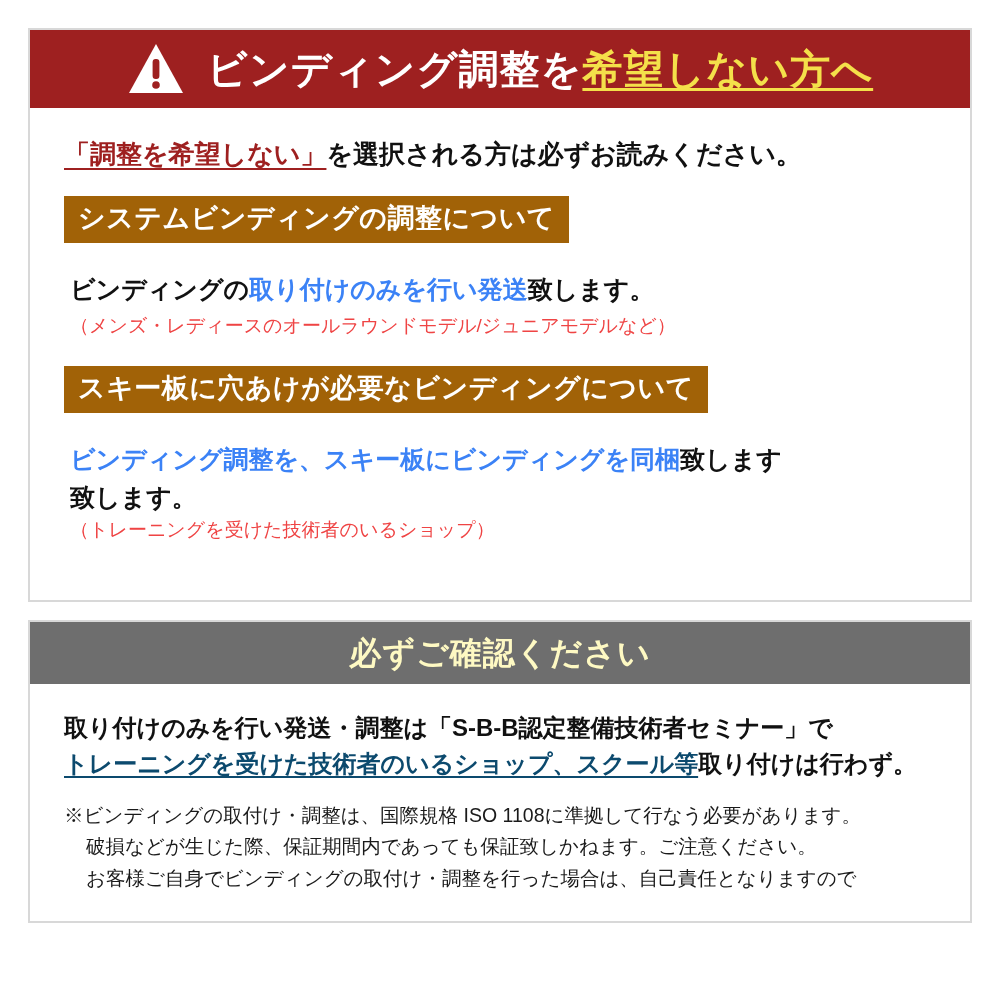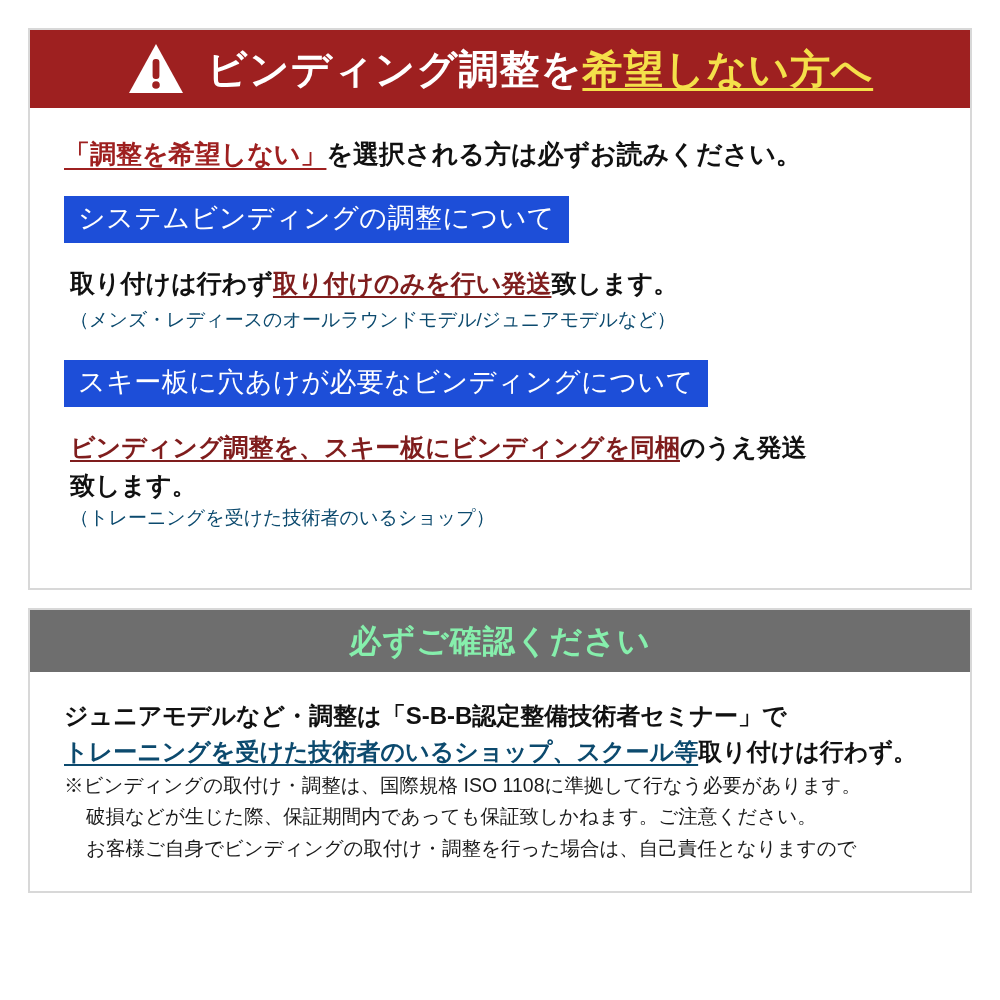--- a/index.html
+++ b/index.html
@@ -75,68 +75,67 @@
     color: #111111;
   }
   .lead .red-u {
     color: #9e2020;
     text-decoration: underline;
     text-underline-offset: 5px;
     text-decoration-thickness: 2px;
   }
 
   .sub-bar {
-    background: #1d4ed8;
+    background: #a16207;
     color: #ffffff;
     font-size: 27px;
-    font-weight: normal;
+    font-weight: bold;
     letter-spacing: 0.5px;
     padding: 7px 14px 9px 14px;
     display: inline-block;
     line-height: 1.15;
-    margin-bottom: 22px;
+    margin-bottom: 28px;
   }
   .para {
     font-size: 25px;
     font-weight: bold;
     line-height: 1.45;
     margin: 0 0 6px 6px;
     color: #111111;
   }
   .para .red-u {
-    color: #7f1d1d;
-    text-decoration: underline;
+    color: #3b82f6;
     text-underline-offset: 4px;
     text-decoration-thickness: 2px;
   }
   .note {
     font-size: 19px;
     line-height: 1.4;
     margin: 2px 0 26px 6px;
-    color: #0c4a6e;
+    color: #ef4444;
     font-weight: normal;
   }
   .block-2 .para {
     margin-bottom: 2px;
   }
 
   
   .panel-2 {
     width: 944px;
     margin: 18px auto 0 auto;
   }
   .hdr-gray {
     background: #6e6e6e;
     height: 62px;
     display: flex;
     align-items: center;
     justify-content: center;
   }
   .hdr-gray-text {
-    color: #86efac;
+    color: #fef9c3;
     font-size: 32px;
     font-weight: bold;
     letter-spacing: 1px;
     line-height: 1;
   }
   .body-2 {
     padding: 26px 34px 26px 34px;
   }
   .b2-line {
     font-size: 24px;
@@ -145,20 +144,21 @@
     color: #111111;
     margin: 0;
   }
   .b2-line .red-u {
     color: #0c4a6e;
     text-decoration: underline;
     text-underline-offset: 4px;
     text-decoration-thickness: 2px;
   }
   .b2-notes {
+    margin-top: 18px;
     font-size: 19.5px;
     line-height: 1.62;
     color: #1a1a1a;
   }
   .b2-notes .indent {
     padding-left: 22px;
     display: block;
   }
 </style>
 </head>
@@ -181,45 +181,45 @@
 
     <div class="body-1">
 
       <p class="lead">
         <span class="red-u">「調整を希望しない」</span><span>を選択される方は必ずお読みください。</span>
       </p>
 
       <div class="block-1">
         <div class="sub-bar">システムビンディングの調整について</div>
         <p class="para">
-          <span>取り付けは行わず</span><span class="red-u">取り付けのみを行い発送</span><span>致します。</span>
+          <span>ビンディングの</span><span class="red-u">取り付けのみを行い発送</span><span>致します。</span>
         </p>
         <p class="note">（メンズ・レディースのオールラウンドモデル/ジュニアモデルなど）</p>
       </div>
 
       <div class="block-2">
         <div class="sub-bar">スキー板に穴あけが必要なビンディングについて</div>
         <p class="para">
-          <span class="red-u">ビンディング調整を、スキー板にビンディングを同梱</span><span>のうえ発送</span>
+          <span class="red-u">ビンディング調整を、スキー板にビンディングを同梱</span><span>致します</span>
         </p>
         <p class="para">致します。</p>
         <p class="note">（トレーニングを受けた技術者のいるショップ）</p>
       </div>
 
     </div>
   </div>
 
   <div class="panel panel-2">
 
     <div class="hdr-gray">
       <div class="hdr-gray-text">必ずご確認ください</div>
     </div>
 
     <div class="body-2">
-      <p class="b2-line">ジュニアモデルなど・調整は「S-B-B認定整備技術者セミナー」で</p>
+      <p class="b2-line">取り付けのみを行い発送・調整は「S-B-B認定整備技術者セミナー」で</p>
       <p class="b2-line">
         <span class="red-u">トレーニングを受けた技術者のいるショップ、スクール等</span><span>取り付けは行わず。</span>
       </p>
 
       <div class="b2-notes">
         <span>※ビンディングの取付け・調整は、国際規格 ISO 1108に準拠して行なう必要があります。</span><br>
         <span class="indent">破損などが生じた際、保証期間内であっても保証致しかねます。ご注意ください。</span>
         <span class="indent">お客様ご自身でビンディングの取付け・調整を行った場合は、自己責任となりますので</span>
       </div>
     </div>

